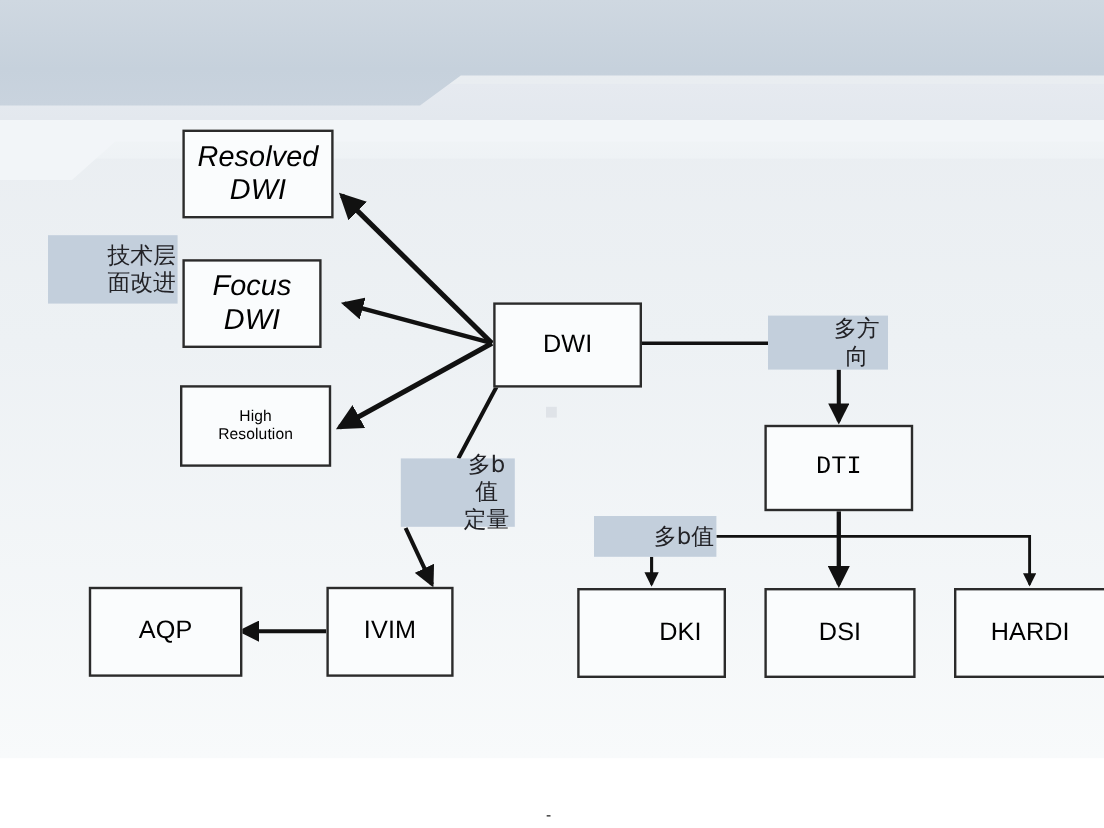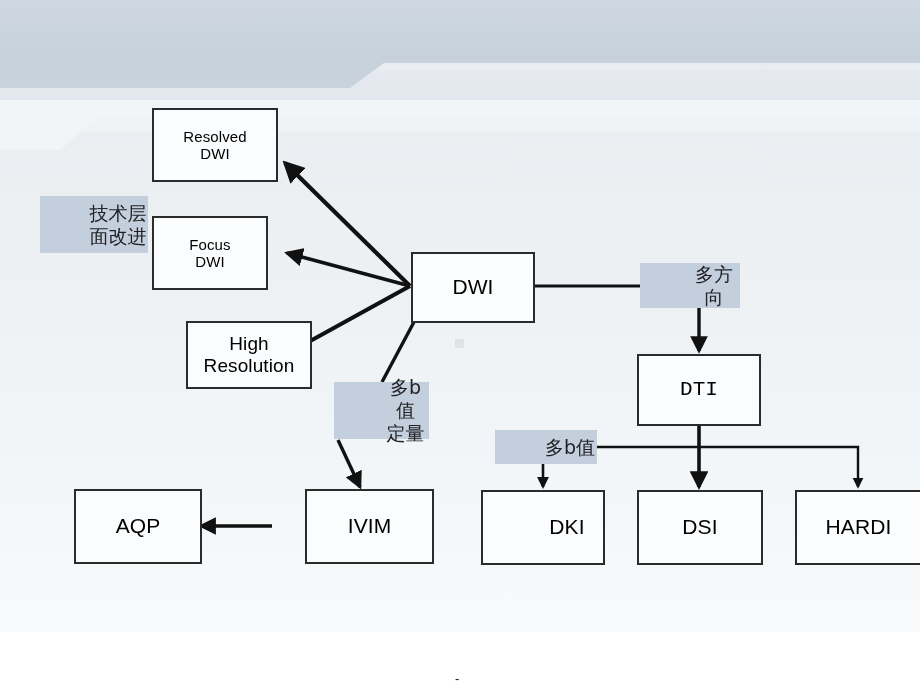--- a/index.html
+++ b/index.html
@@ -41,22 +41,22 @@
     color: #000000;
     display: flex;
     align-items: center;
     justify-content: center;
     text-align: center;
     line-height: 1.15;
     white-space: pre-line;
     font-size: 21px;
     letter-spacing: 0.1px;
   }
-  .node.two-line { font-size: 15px; }
-  .node.small    { font-size: 19px; margin-left: 36px; }
+  .node.two-line { font-size: 24px; font-style: italic; }
+  .node.small    { font-size: 13px; }
 
   
   .tag {
     position: absolute;
     box-sizing: border-box;
     background: #c3cfdc;
     color: #222226;
     display: flex;
     align-items: center;
     justify-content: center;
@@ -163,21 +163,21 @@
 
   <div class="node small" style="left:150px; top:321px; width:126px; height:68px;">High
 Resolution</div>
 
   <div class="node" style="left:411px; top:252px; width:124px; height:71px;">DWI</div>
 
   <div class="node" style="left:637px; top:354px; width:124px; height:72px;font-family:Liberation Mono, monospace;">DTI</div>
 
   <div class="node" style="left:74px; top:489px; width:128px; height:75px;">AQP</div>
 
-  <div class="node" style="left:272px; top:489px; width:129px; height:75px;margin-left:33px;">IVIM</div>
+  <div class="node" style="left:272px; top:489px; width:106px; height:75px;">IVIM</div>
 
   <div class="node" style="left:481px; top:490px; width:124px; height:75px;padding-left:48px;">DKI</div>
 
   <div class="node" style="left:637px; top:490px; width:126px; height:75px;">DSI</div>
 
   <div class="node" style="left:795px; top:490px; width:127px; height:75px;">HARDI</div>
 
   <div class="tag" style="left:40px; top:196px; width:108px; height:57px;">技术层
 面改进</div>
 

